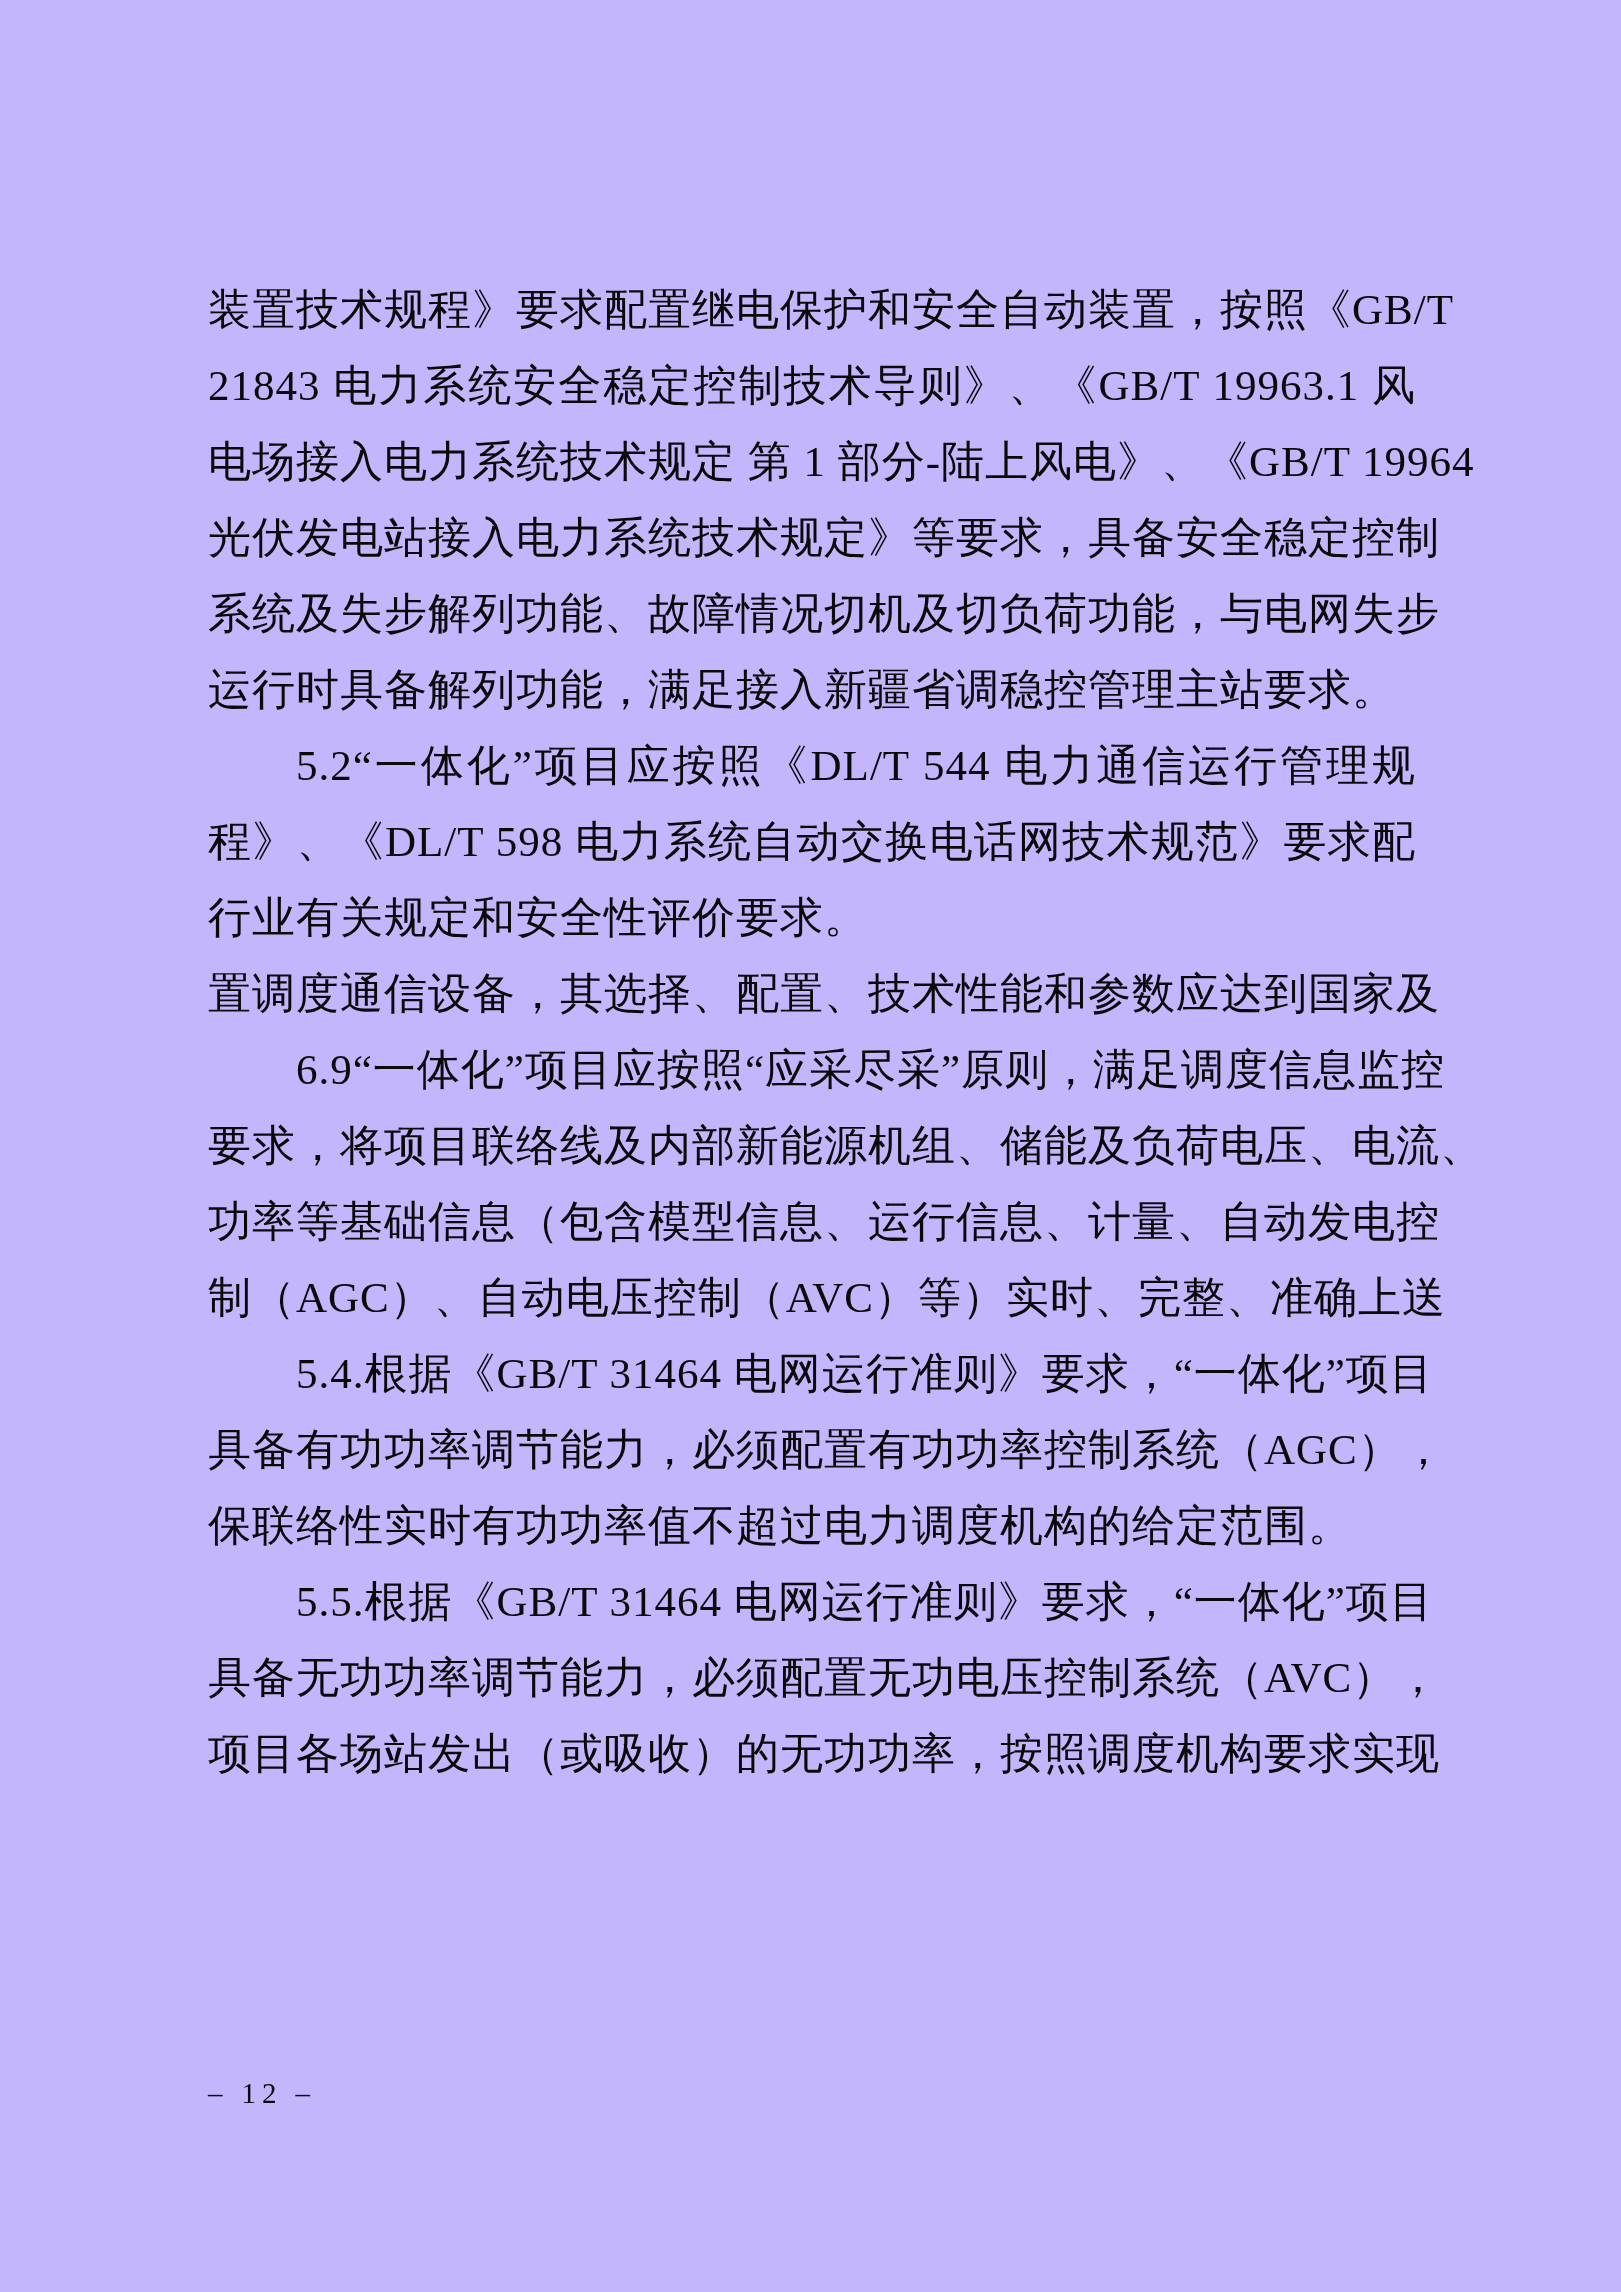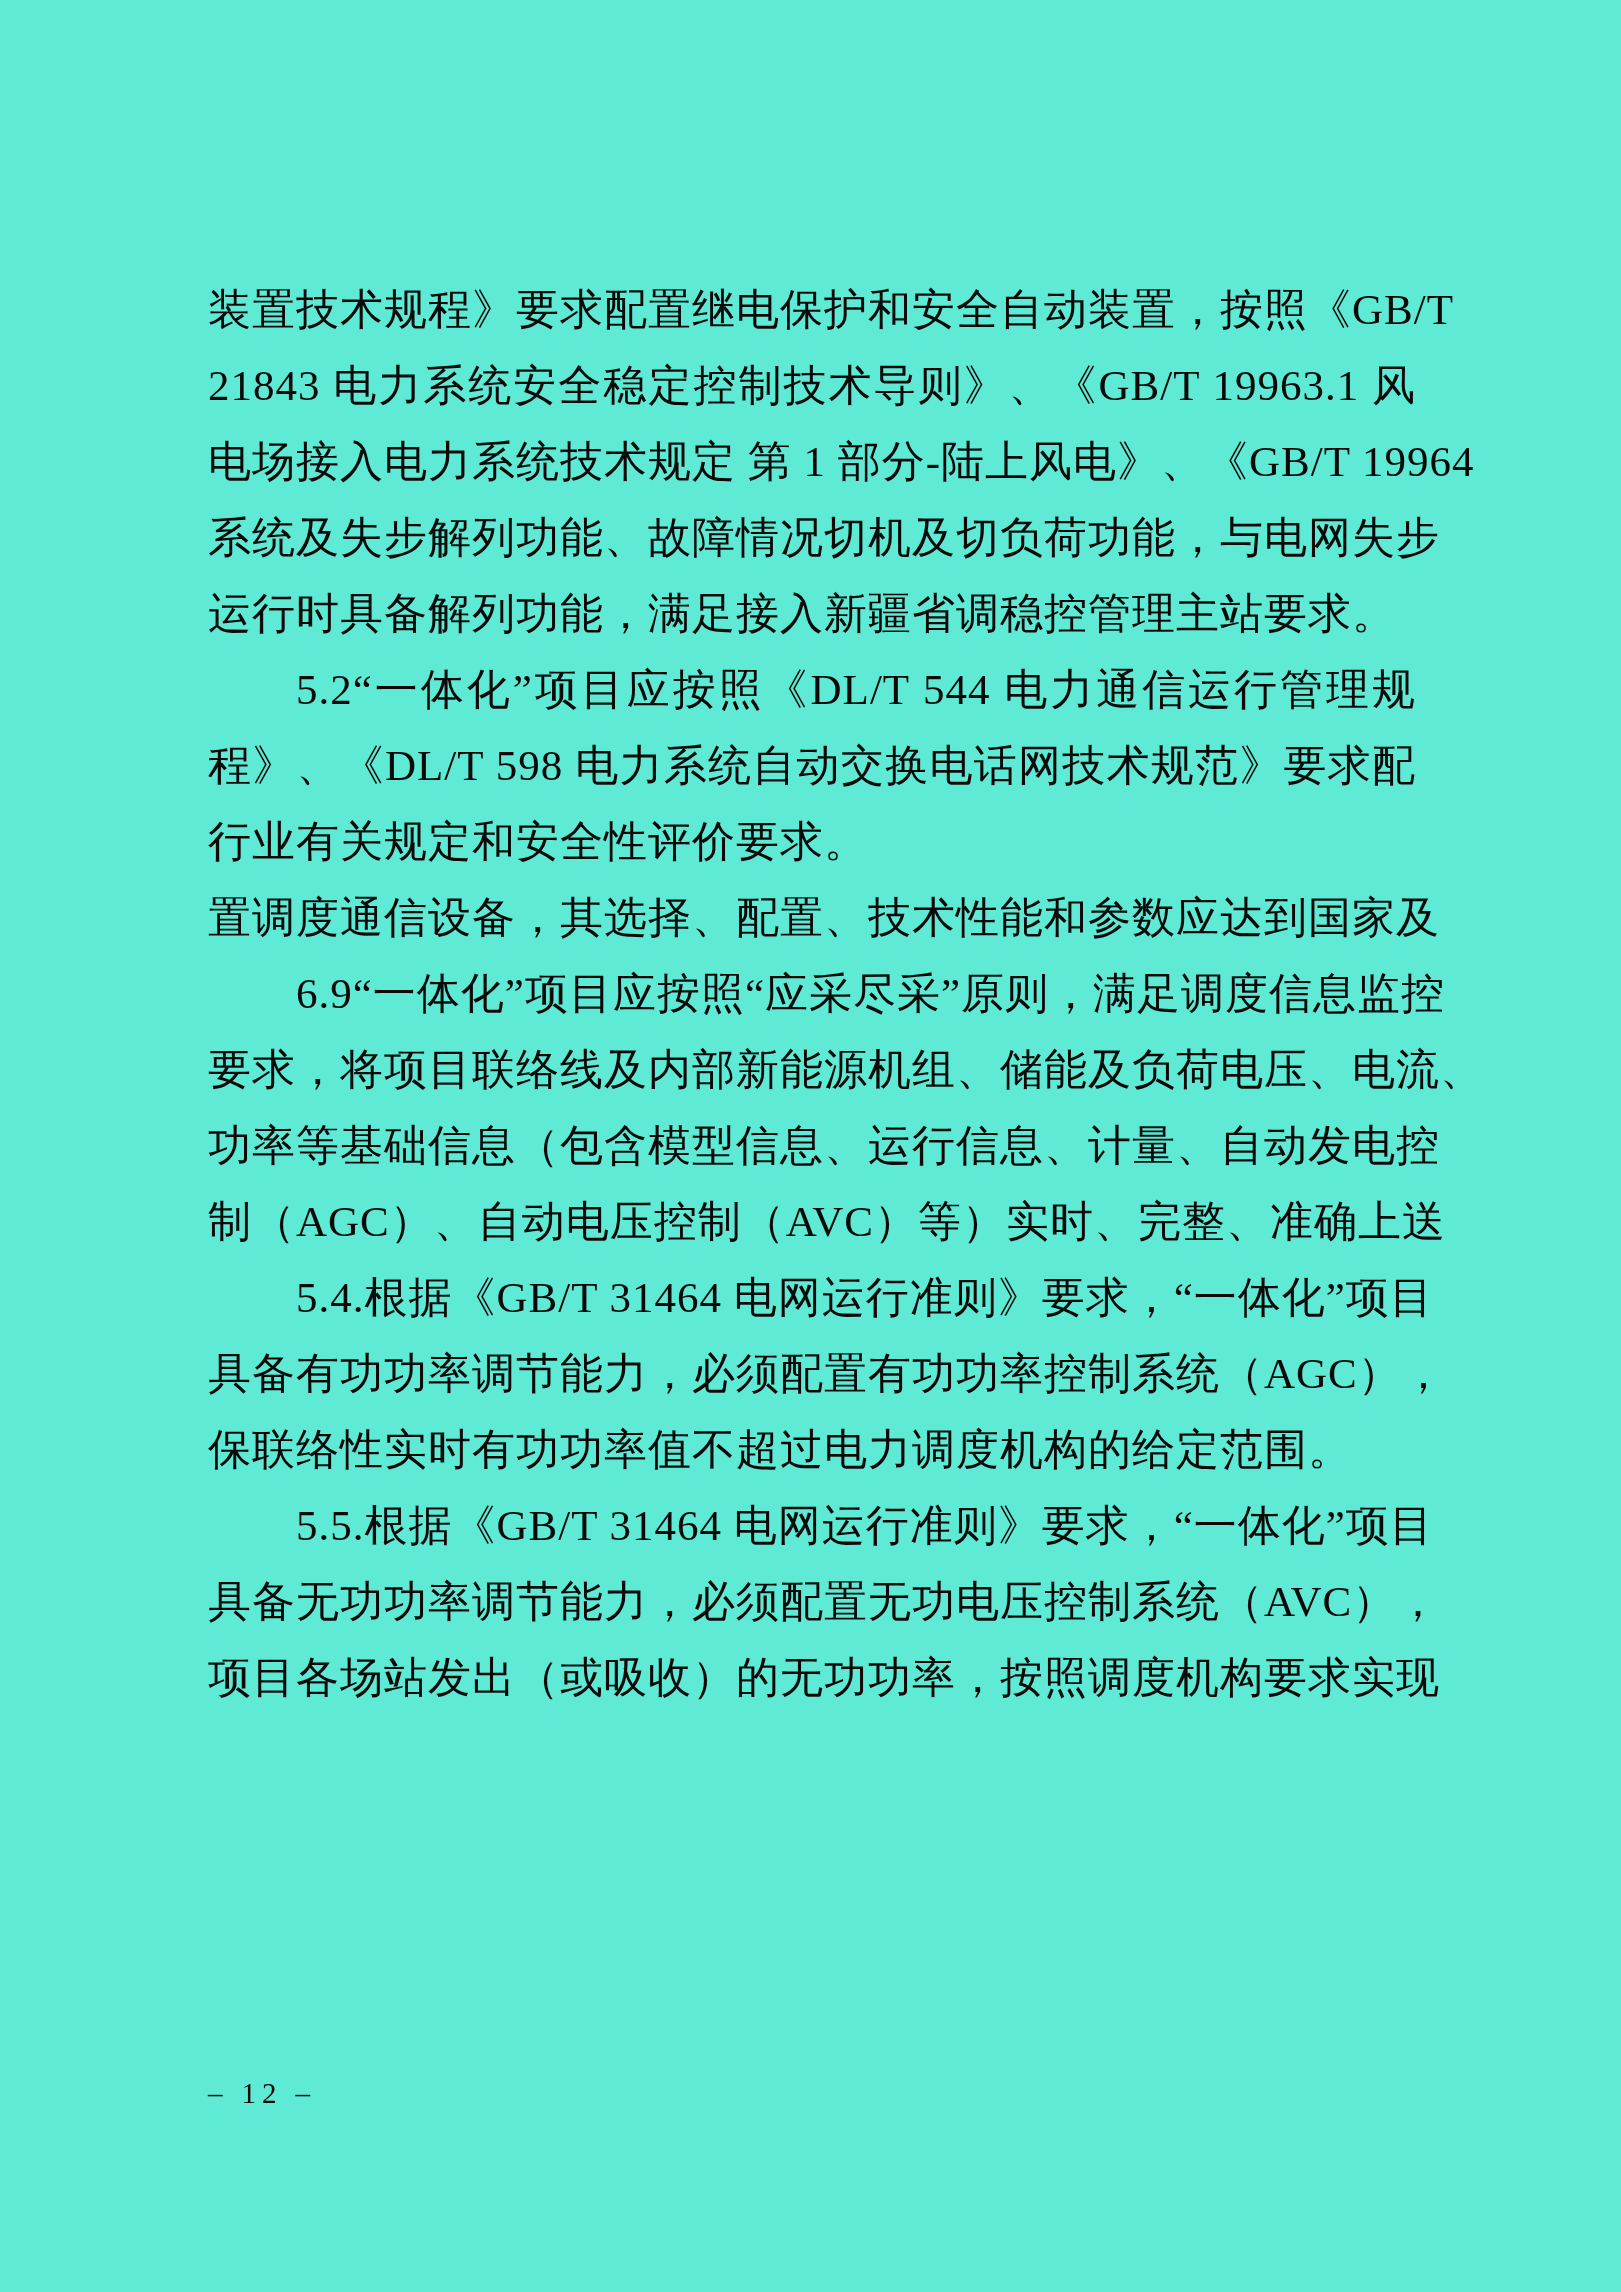--- a/index.html
+++ b/index.html
@@ -2,21 +2,21 @@
 <html><head>
 <meta charset="utf-8">
 <style>
   * { margin: 0; padding: 0; box-sizing: border-box; }
   html, body { background: #e8e8e8; }
   .page {
     position: relative;
     width: 1621px;
     height: 2293px;
     margin: 0 auto;
-    background: #5eead4;
+    background: #c4b5fd;
     font-family: "Liberation Serif", "DejaVu Serif", serif;
     color: #0a0a0a;
     overflow: hidden;
   }
   .body-text {
     position: absolute;
     left: 208px;
     top: 272px;
     width: 1208px;
   }
@@ -48,20 +48,21 @@
   }
 </style>
 </head>
 <body>
 
 <div class="page">
   <div class="body-text">
     <div class="line">装置技术规程》要求配置继电保护和安全自动装置，按照《GB/T</div>
     <div class="line">21843 电力系统安全稳定控制技术导则》、《GB/T 19963.1 风</div>
     <div class="line">电场接入电力系统技术规定 第 1 部分-陆上风电》、《GB/T 19964</div>
+    <div class="line">光伏发电站接入电力系统技术规定》等要求，具备安全稳定控制</div>
     <div class="line">系统及失步解列功能、故障情况切机及切负荷功能，与电网失步</div>
     <div class="line short">运行时具备解列功能，满足接入新疆省调稳控管理主站要求。</div>
     <div class="line ind">5.2“一体化”项目应按照《DL/T 544 电力通信运行管理规</div>
     <div class="line">程》、《DL/T 598 电力系统自动交换电话网技术规范》要求配</div>
     <div class="line short">行业有关规定和安全性评价要求。</div>
     <div class="line">置调度通信设备，其选择、配置、技术性能和参数应达到国家及</div>
     <div class="line ind">6.9“一体化”项目应按照“应采尽采”原则，满足调度信息监控</div>
     <div class="line">要求，将项目联络线及内部新能源机组、储能及负荷电压、电流、</div>
     <div class="line">功率等基础信息（包含模型信息、运行信息、计量、自动发电控</div>
     <div class="line">制（AGC）、自动电压控制（AVC）等）实时、完整、准确上送</div>

